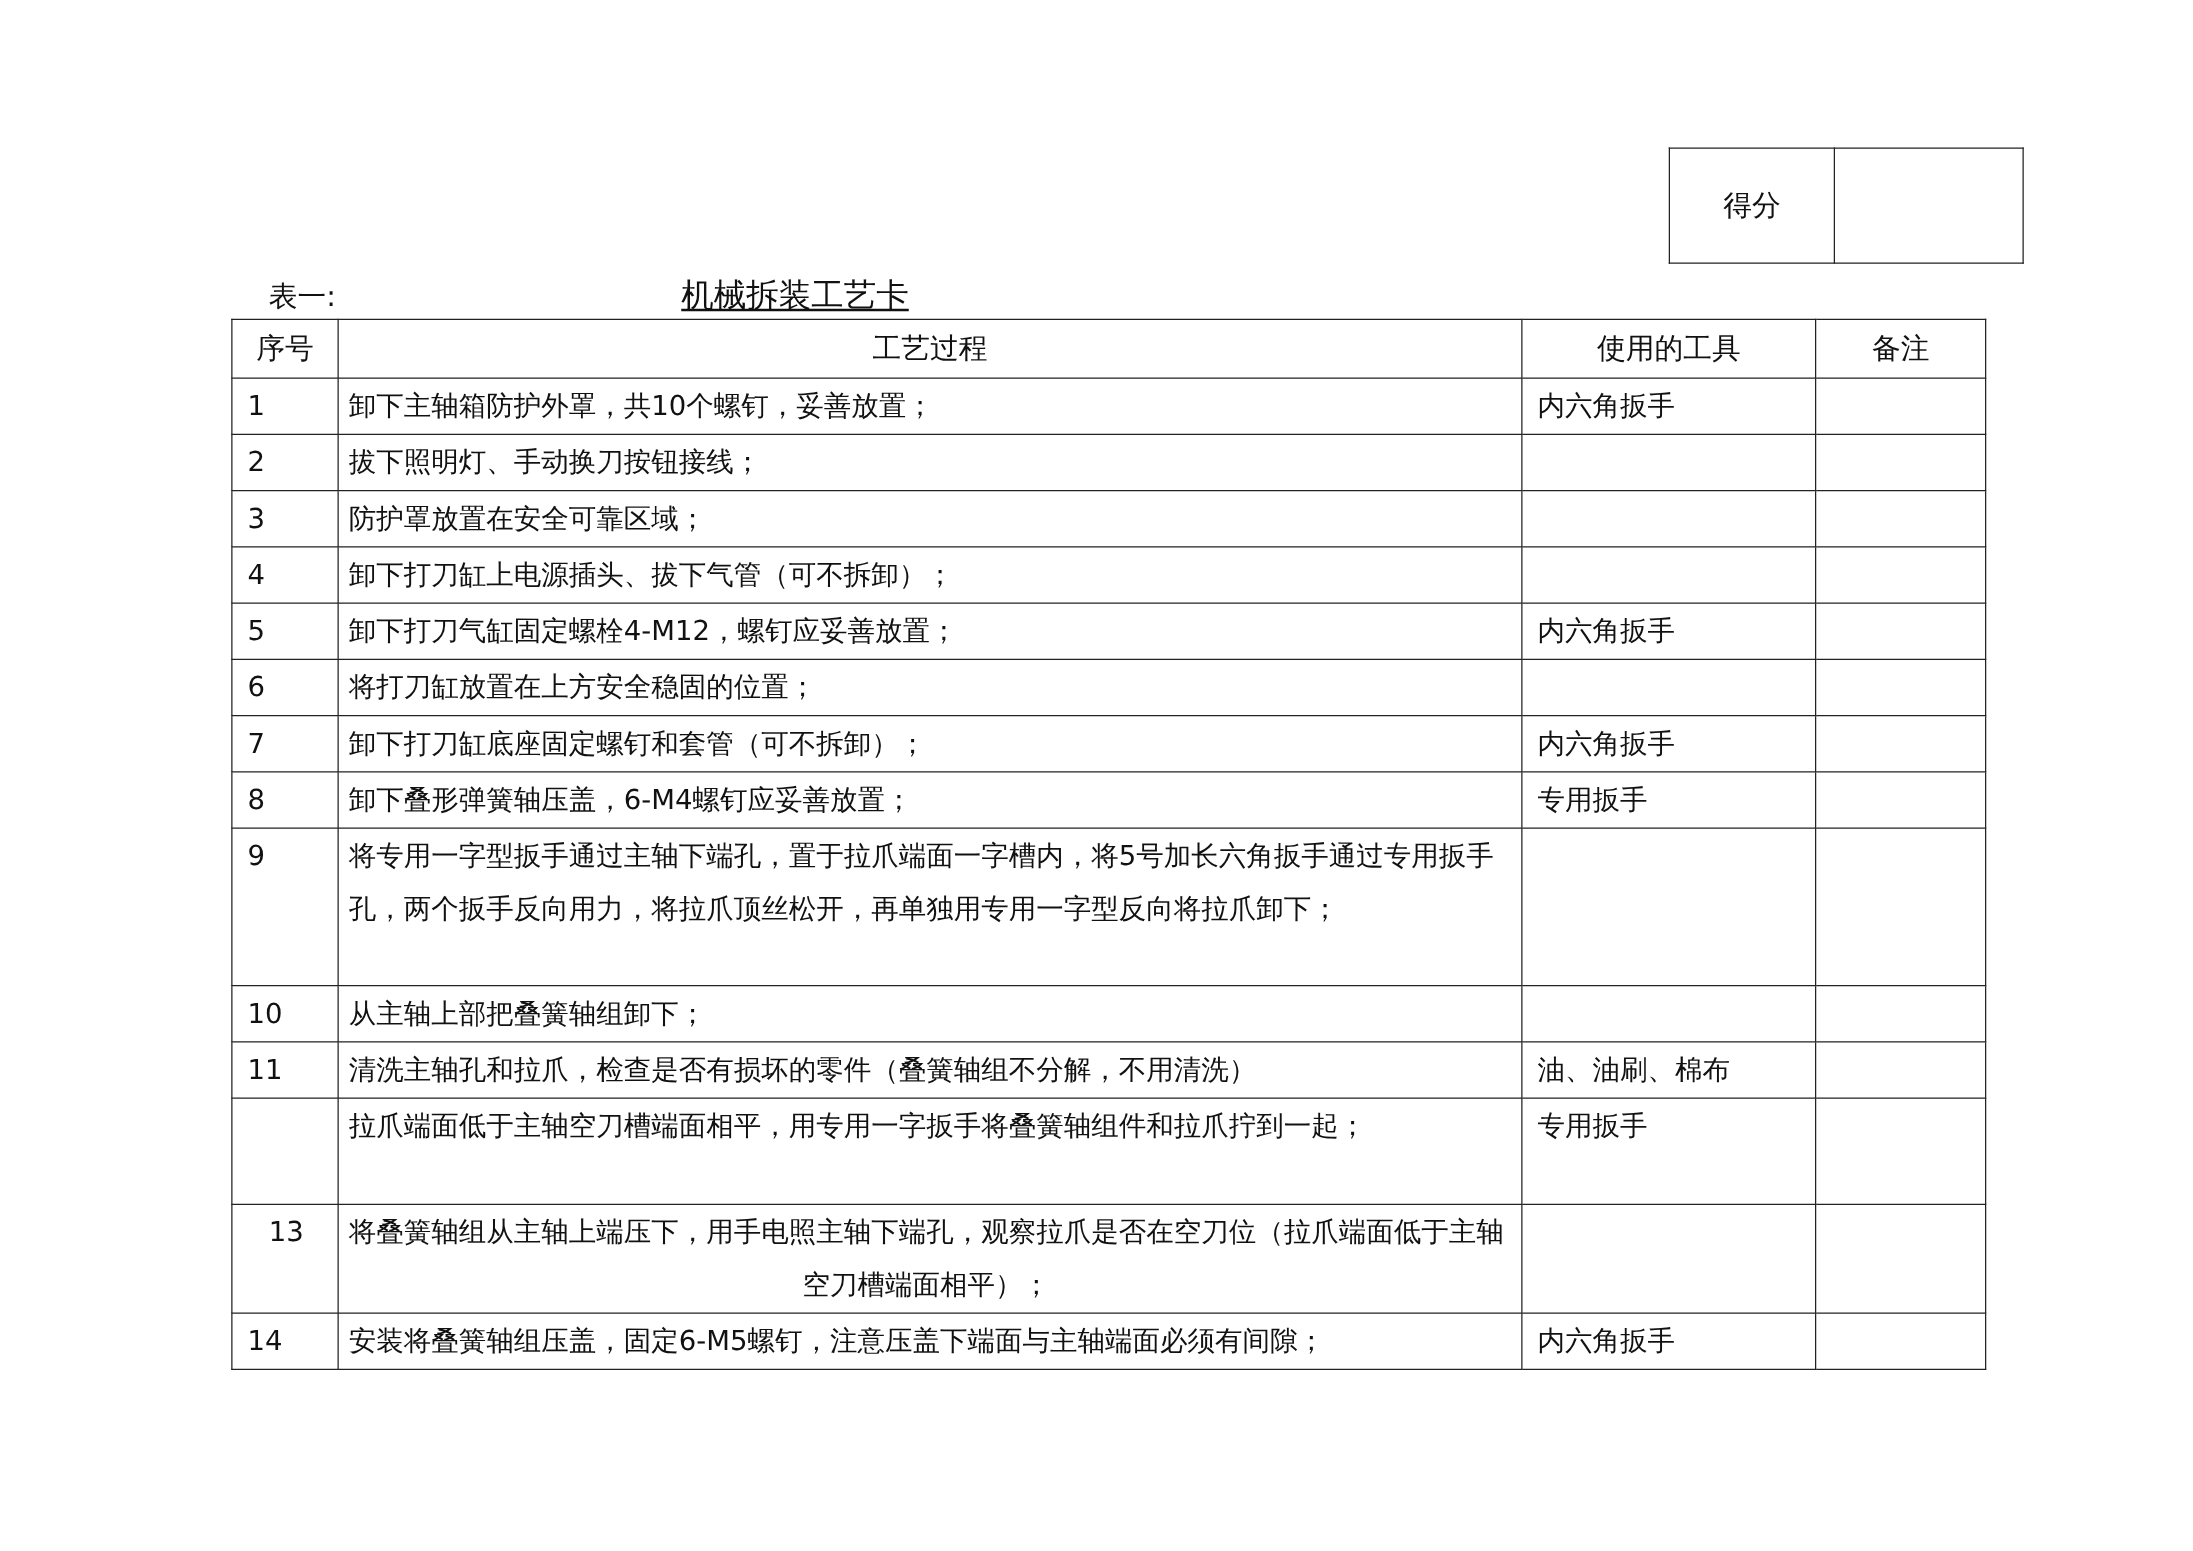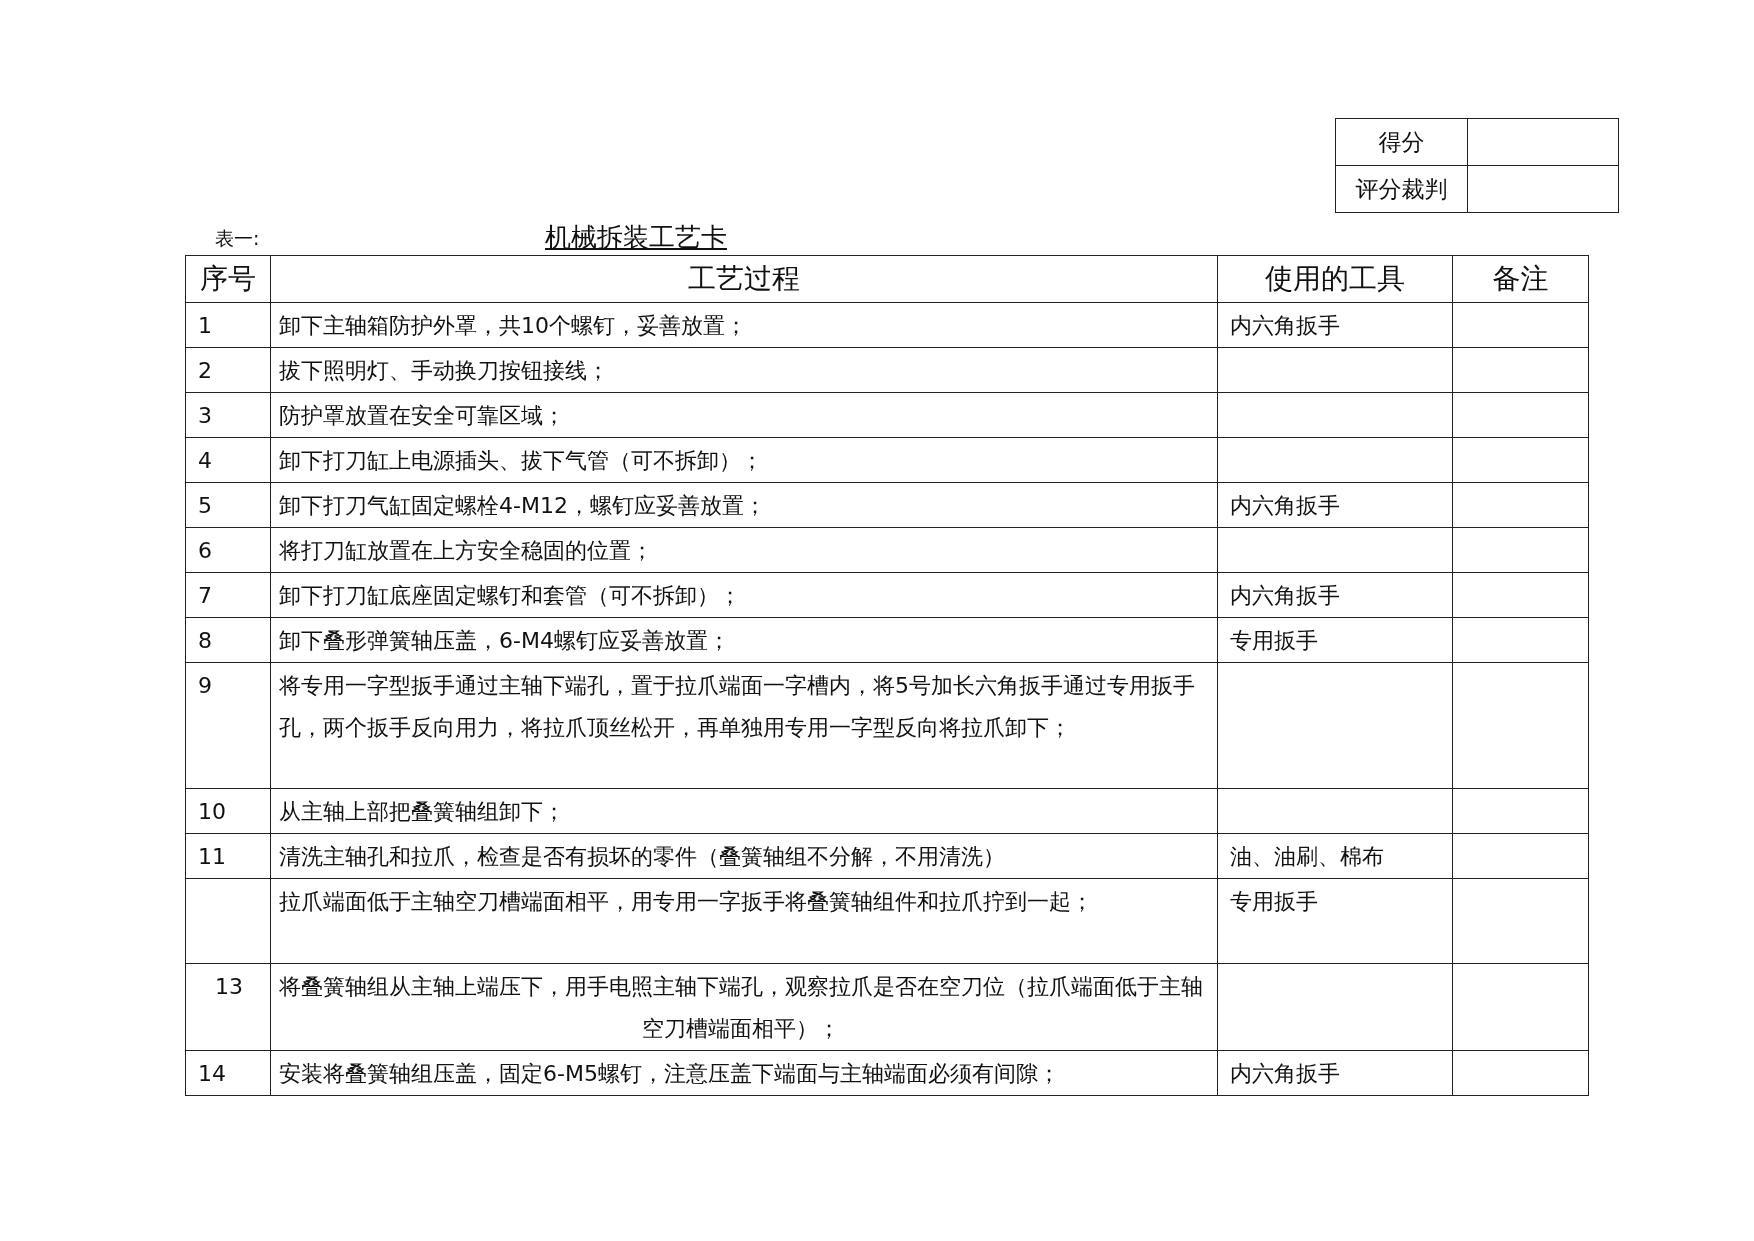--- a/index.html
+++ b/index.html
@@ -32,21 +32,21 @@
       padding: 0;
       height: 46px;
     }
     .score-box td.label { width: 131px; }
     .score-box td.value { width: 150px; }
 
     .table-label {
       position: absolute;
       left: 215px;
       top: 223px;
-      font-size: 19px;
+      font-size: 23px;
       line-height: 30px;
     }
     .doc-title {
       position: absolute;
       left: 545px;
       top: 221px;
       font-size: 26px;
       line-height: 32px;
       letter-spacing: 0px;
       text-decoration: underline;
@@ -65,21 +65,21 @@
       font-size: 22px;
       padding: 0 10px;
       vertical-align: top;
       font-weight: normal;
       line-height: 42px;
     }
     .proc-table th {
       text-align: center;
       height: 42px;
       line-height: 46px;
-      font-size: 28px;
+      font-size: 23px;
     }
     .proc-table td {
       height: 42px;
       padding-top: 2px;
     }
     .col-no { width: 85px; }
     .col-proc { width: 947px; }
     .col-tool { width: 235px; }
     .col-note { width: 136px; }
 
@@ -87,24 +87,20 @@
     .proc-table td.proc { padding-left: 8px; padding-right: 14px; }
     .proc-table td.tool { padding-left: 12px; }
   </style>
 </head>
 <body>
 
 <table class="score-box">
   <tbody>
       <tr>
     <td class="label">得分</td>
-    <td class="value"></td>
-  </tr>
-  <tr>
-    <td class="label">评分裁判</td>
     <td class="value"></td>
   </tr>
 </tbody>
   </table>
 
 <div class="table-label">表一:</div>
 <div class="doc-title">机械拆装工艺卡</div>
 
 <table class="proc-table">
   <colgroup>

